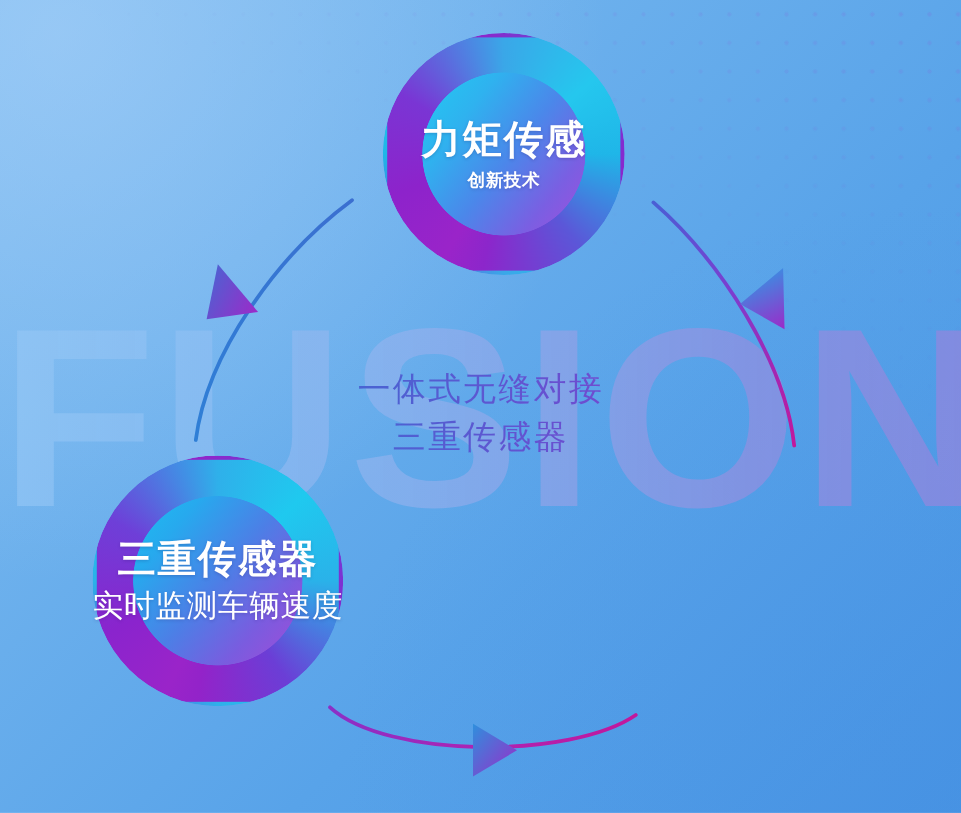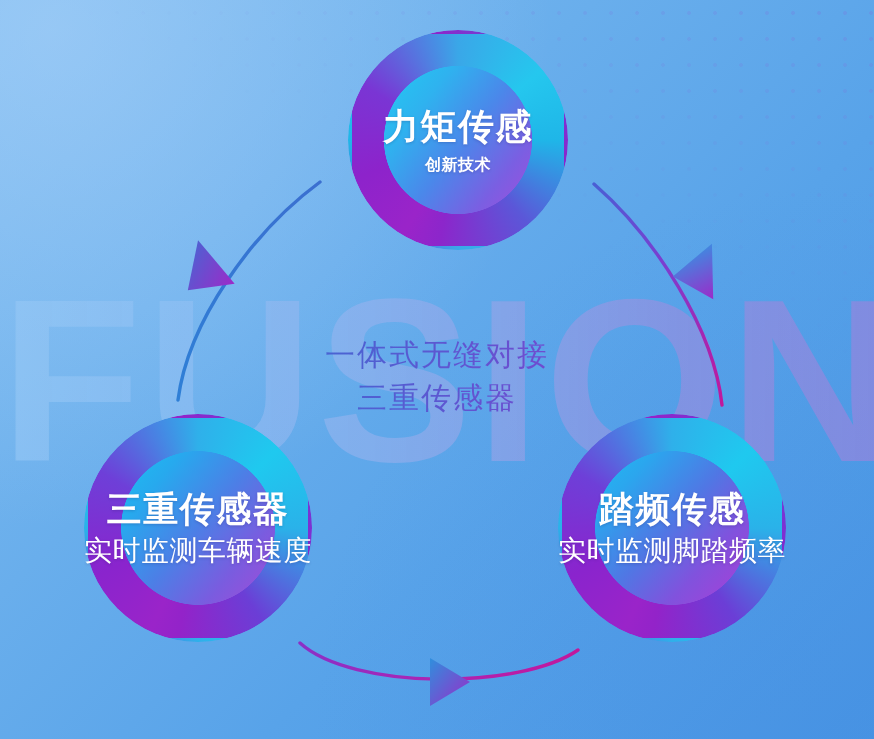--- a/index.html
+++ b/index.html
@@ -260,27 +260,19 @@
 
   <div class="node" id="node-speed">
     <div class="node-fill node-fill-speed"></div>
     <div class="node-ring node-ring-lower"></div>
     <div class="node-text">
       <div class="node-title">三重传感器</div>
       <div class="node-sub">实时监测车辆速度</div>
     </div>
   </div>
 
-  <div class="node" id="node-cadence">
-    <div class="node-fill node-fill-cadence"></div>
-    <div class="node-ring node-ring-lower"></div>
-    <div class="node-text">
-      <div class="node-title">踏频传感</div>
-      <div class="node-sub">实时监测脚踏频率</div>
-    </div>
-  </div>
 
   <div id="center-caption">
     <div class="caption-line">一体式无缝对接</div>
     <div class="caption-line">三重传感器</div>
   </div>
 
 </div>
 
 </body></html>

